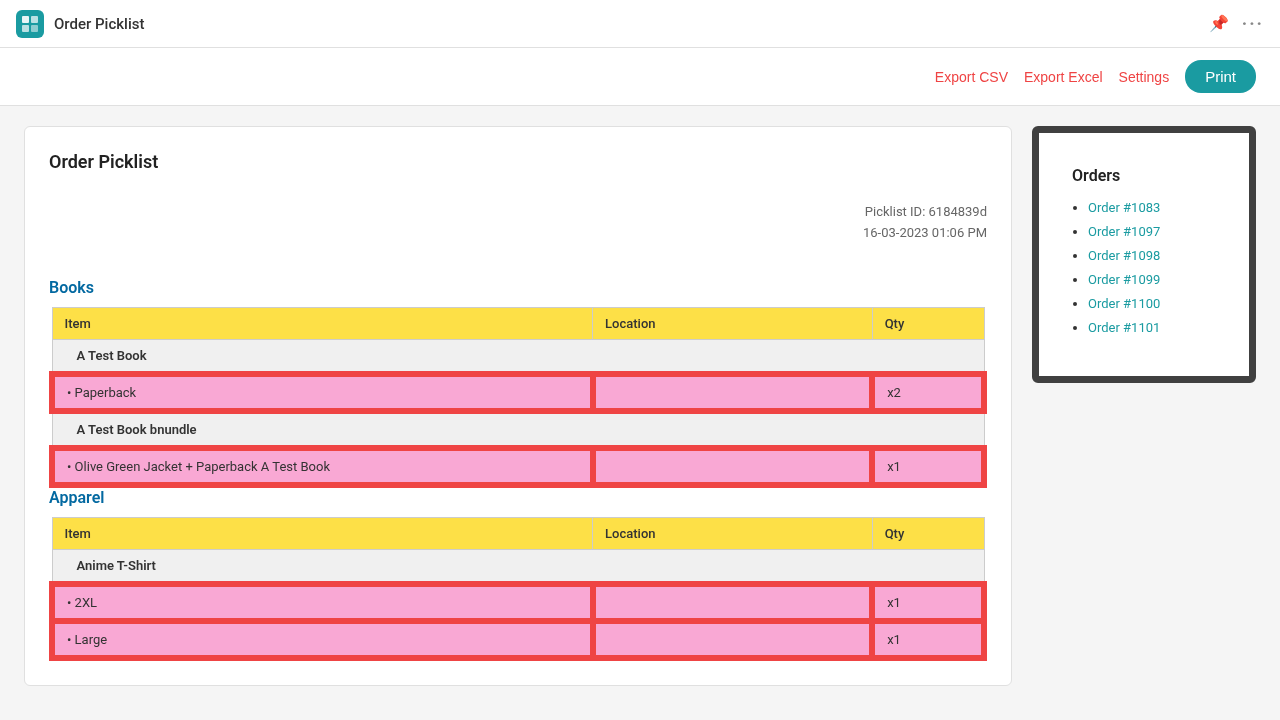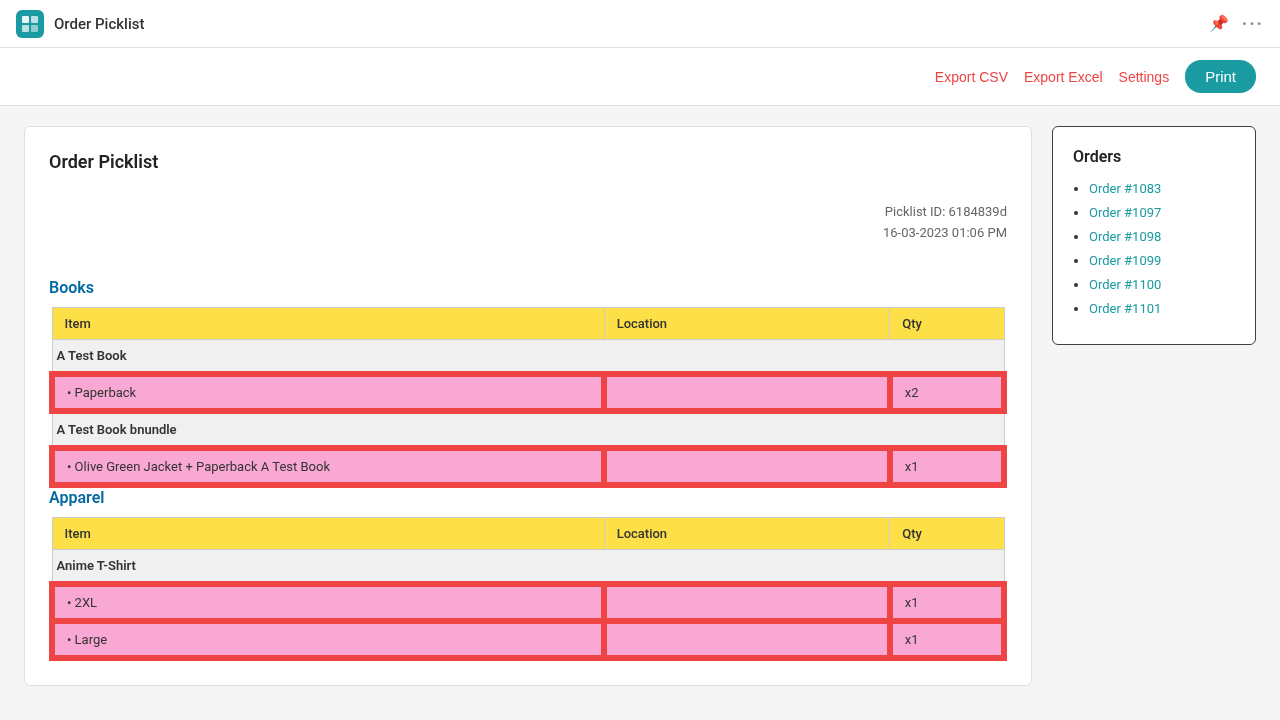--- a/index.html
+++ b/index.html
@@ -127,34 +127,34 @@
       font-weight: 500;
       background: #fde047;
       color: #333;
     }
     .col-item { width: 58%; }
     .col-location { width: 30%; }
     .col-qty { width: 12%; }
     tbody tr.group-header td {
       background: #f0f0f0;
       font-weight: 600;
-      padding: 8px 4px;
+      padding: 8px 24px;
       border: 1px solid #ccc;
     }
     tbody tr.data-row td {
       padding: 8px 12px;
       border: 6px solid #ef4444;
       background: #f9a8d4;
     }
     .sidebar {
-      width: 204px;
+      width: 224px;
       background: #fff;
       border-radius: 6px;
-      border: 1px solid #404040;
-      padding: 20px;
+      border: 7px solid #404040;
+      padding: 33px;
       height: fit-content;
     }
     .sidebar-title {
       font-size: 16px;
       font-weight: 600;
       color: #222;
       margin-bottom: 14px;
     }
     .sidebar-list {
       list-style: disc;

